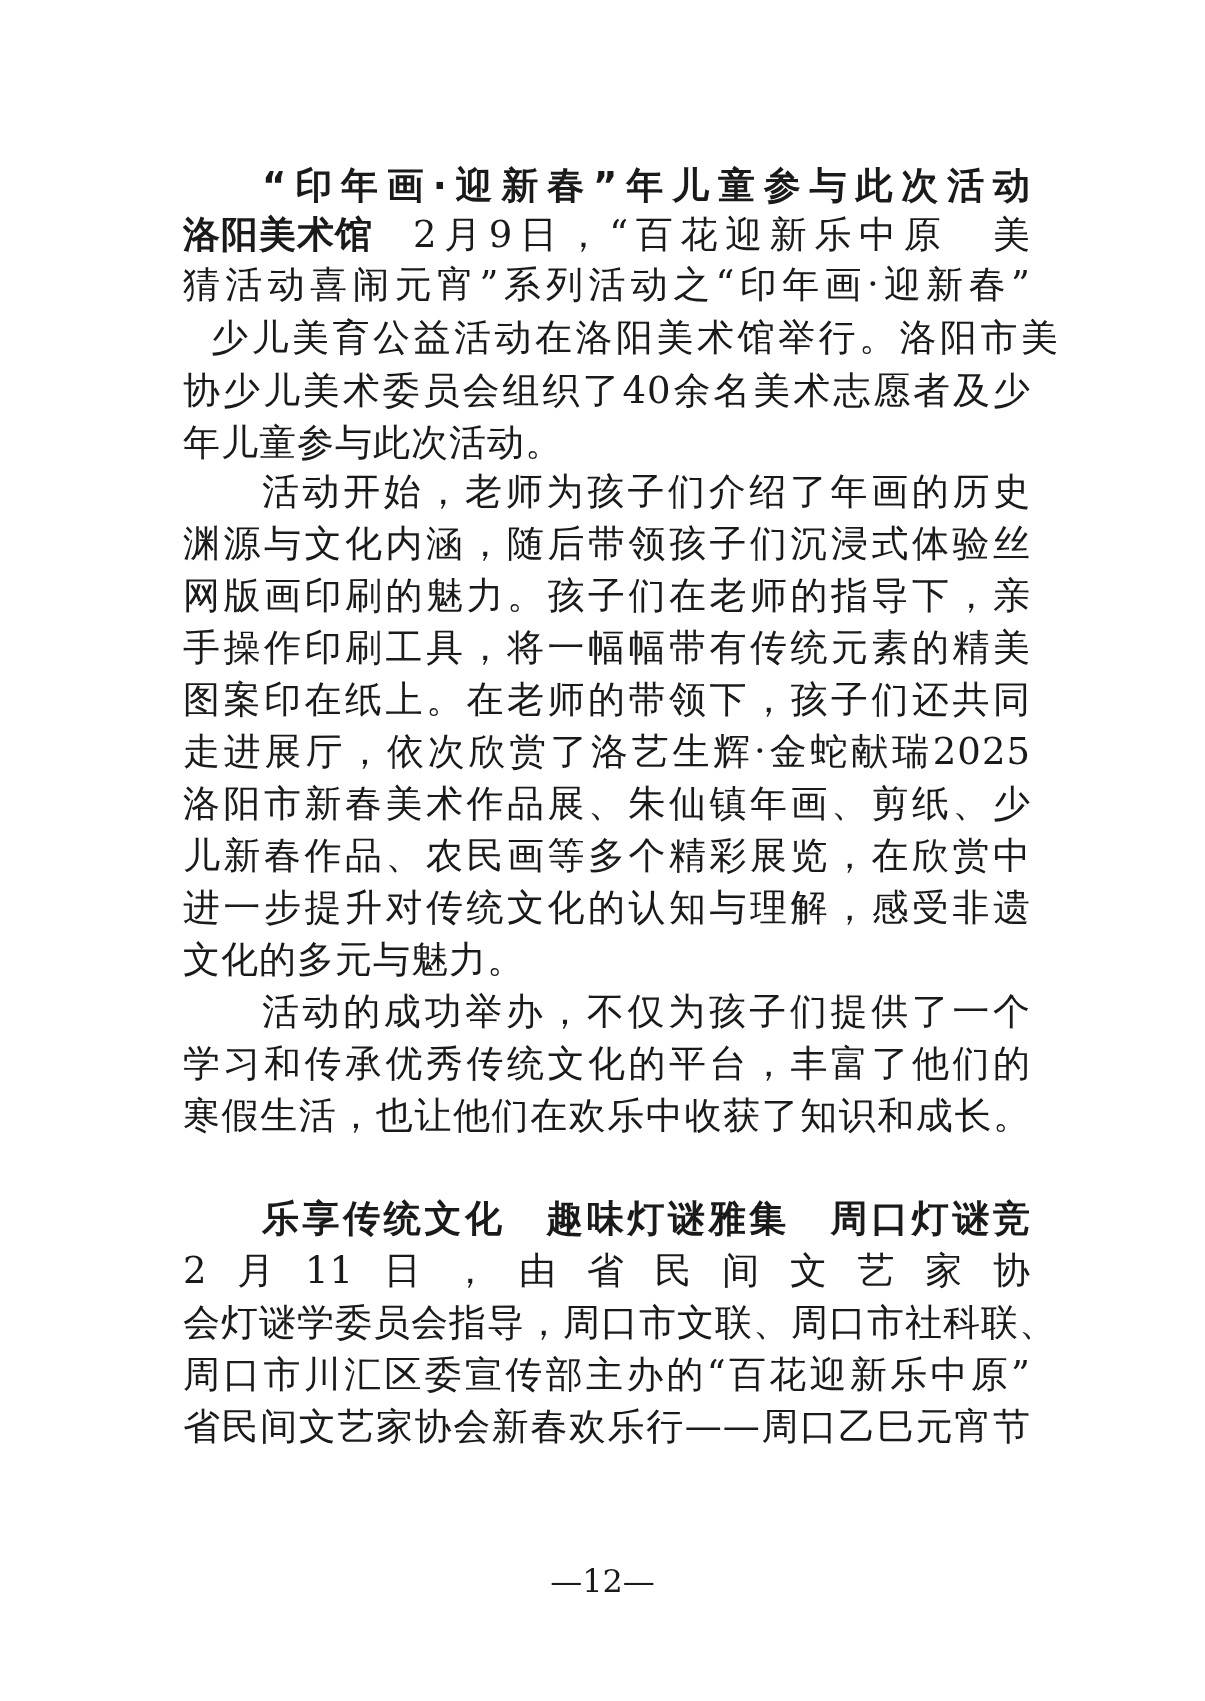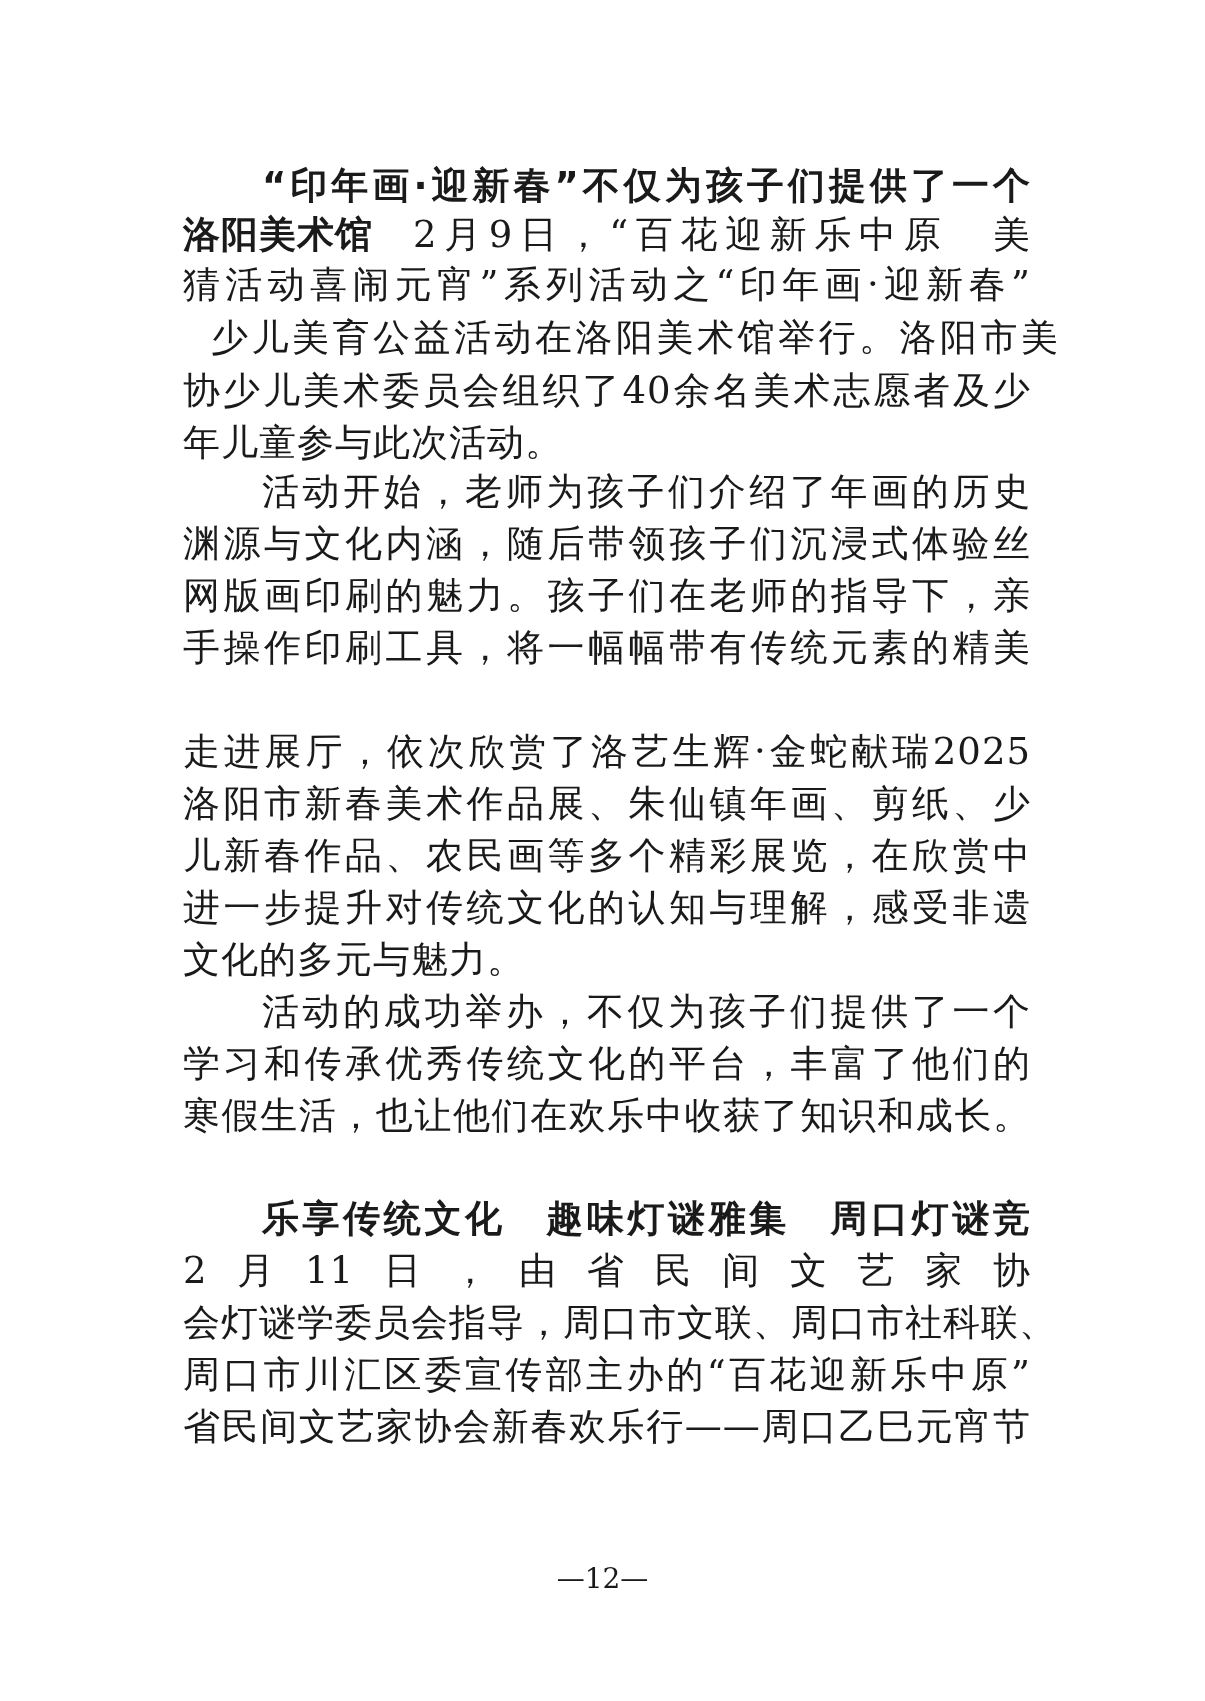--- a/index.html
+++ b/index.html
@@ -13,42 +13,43 @@
     position: absolute; left: 183px; width: 848px;
     font-size: 37px; line-height: 46px; height: 46px;
     white-space: nowrap; text-align: justify; text-align-last: justify;
     letter-spacing: 1px;
   }
   .line.last { text-align-last: left; }
   .indent { left: 262px; width: 769px; }
   .bold { font-family: "DejaVu Sans", "Liberation Sans", sans-serif; font-weight: bold; }
   .page-number {
     position: absolute; left: 0; width: 1205px; top: 1562px;
-    text-align: center; font-size: 28px; letter-spacing: 0;
+    text-align: center; font-size: 32px; letter-spacing: 0;
   }
 </style>
 </head>
 <body>
 
 <div class="page">
 
-  <div class="line indent bold" style="top:163px;">“印年画·迎新春”不仅为孩子们提供了一个</div>
+  <div class="line indent bold" style="top:163px;">“印年画·迎新春”年儿童参与此次活动</div>
   <div class="line" style="top:212px; display:flex; justify-content:flex-end;">
     <span class="bold" style="margin-right:40px;">洛阳美术馆</span>
     <span style="flex:1; text-align:justify; text-align-last:justify;">2月9日，“百花迎新乐中原　美</span>
   </div>
   <div class="line" style="top:262px;">猜活动喜闹元宵”系列活动之“印年画·迎新春”</div>
   <div class="line" style="top:315px;margin-left:28px;">少儿美育公益活动在洛阳美术馆举行。洛阳市美</div>
   <div class="line" style="top:368px;">协少儿美术委员会组织了40余名美术志愿者及少</div>
   <div class="line last" style="top:420px;">年儿童参与此次活动。</div>
 
   <div class="line indent" style="top:469px;">活动开始，老师为孩子们介绍了年画的历史</div>
   <div class="line" style="top:521px;">渊源与文化内涵，随后带领孩子们沉浸式体验丝</div>
   <div class="line" style="top:573px;">网版画印刷的魅力。孩子们在老师的指导下，亲</div>
   <div class="line" style="top:625px;">手操作印刷工具，将一幅幅带有传统元素的精美</div>
+  <div class="line" style="top:677px;">图案印在纸上。在老师的带领下，孩子们还共同</div>
   <div class="line" style="top:729px;">走进展厅，依次欣赏了洛艺生辉·金蛇献瑞2025</div>
   <div class="line" style="top:781px;">洛阳市新春美术作品展、朱仙镇年画、剪纸、少</div>
   <div class="line" style="top:833px;">儿新春作品、农民画等多个精彩展览，在欣赏中</div>
   <div class="line" style="top:885px;">进一步提升对传统文化的认知与理解，感受非遗</div>
   <div class="line last" style="top:937px;">文化的多元与魅力。</div>
 
   <div class="line indent" style="top:989px;">活动的成功举办，不仅为孩子们提供了一个</div>
   <div class="line" style="top:1041px;">学习和传承优秀传统文化的平台，丰富了他们的</div>
   <div class="line" style="top:1093px;">寒假生活，也让他们在欢乐中收获了知识和成长。</div>
 

